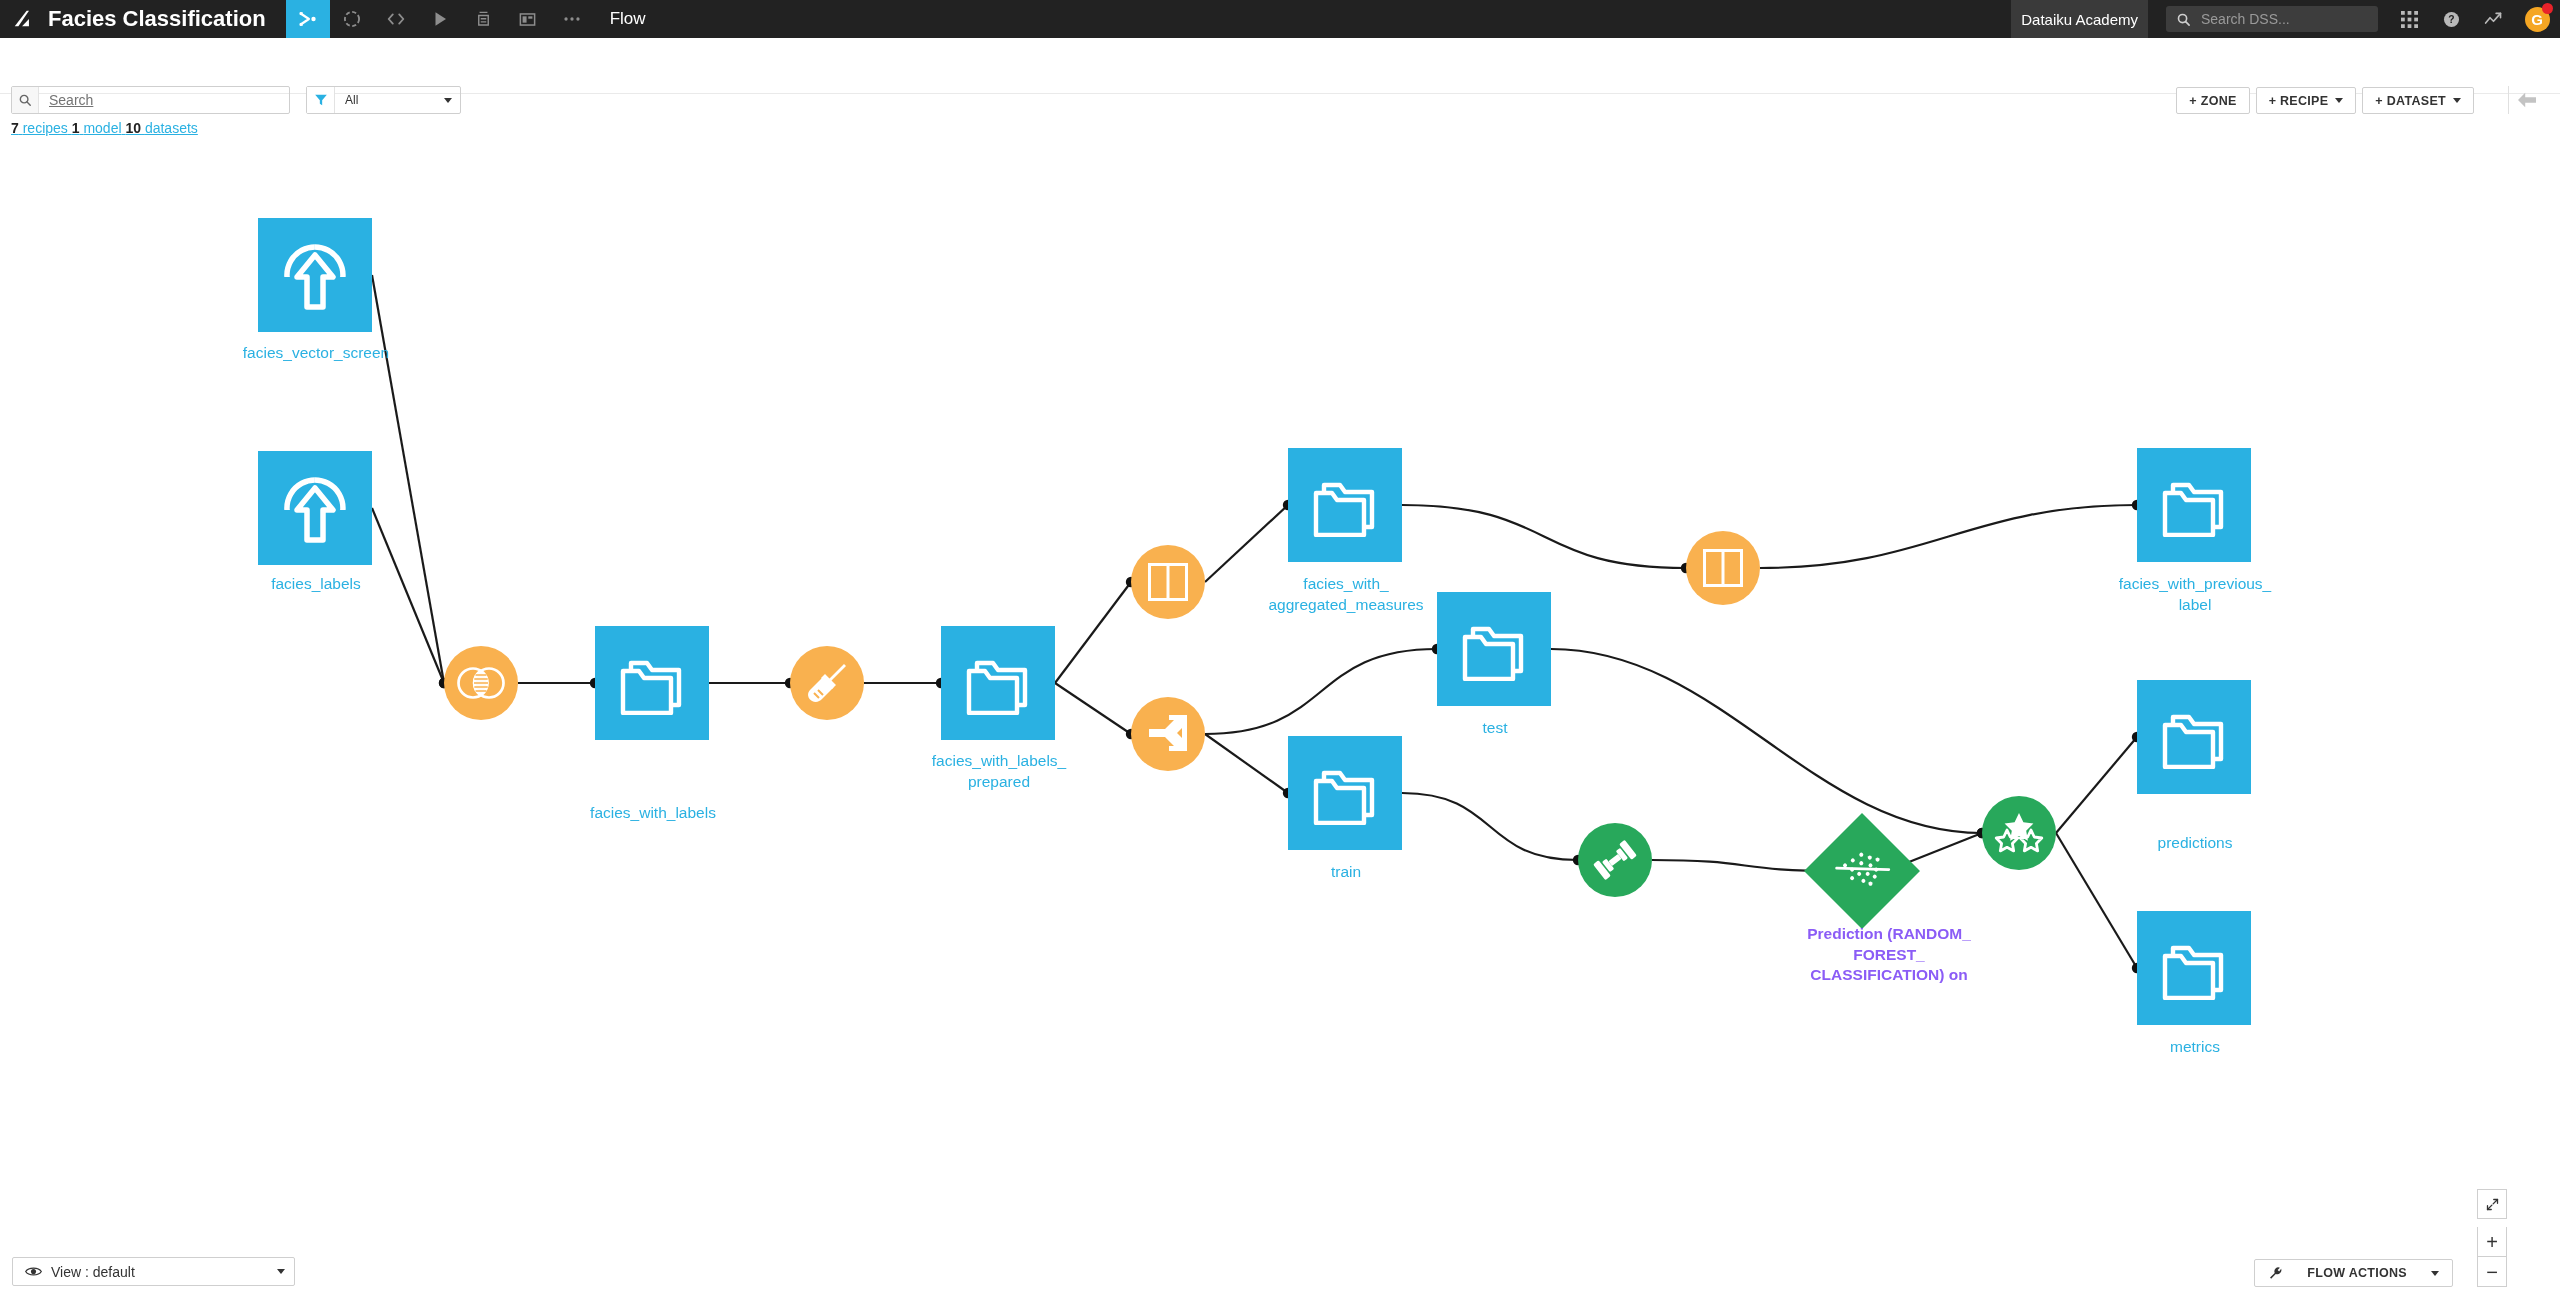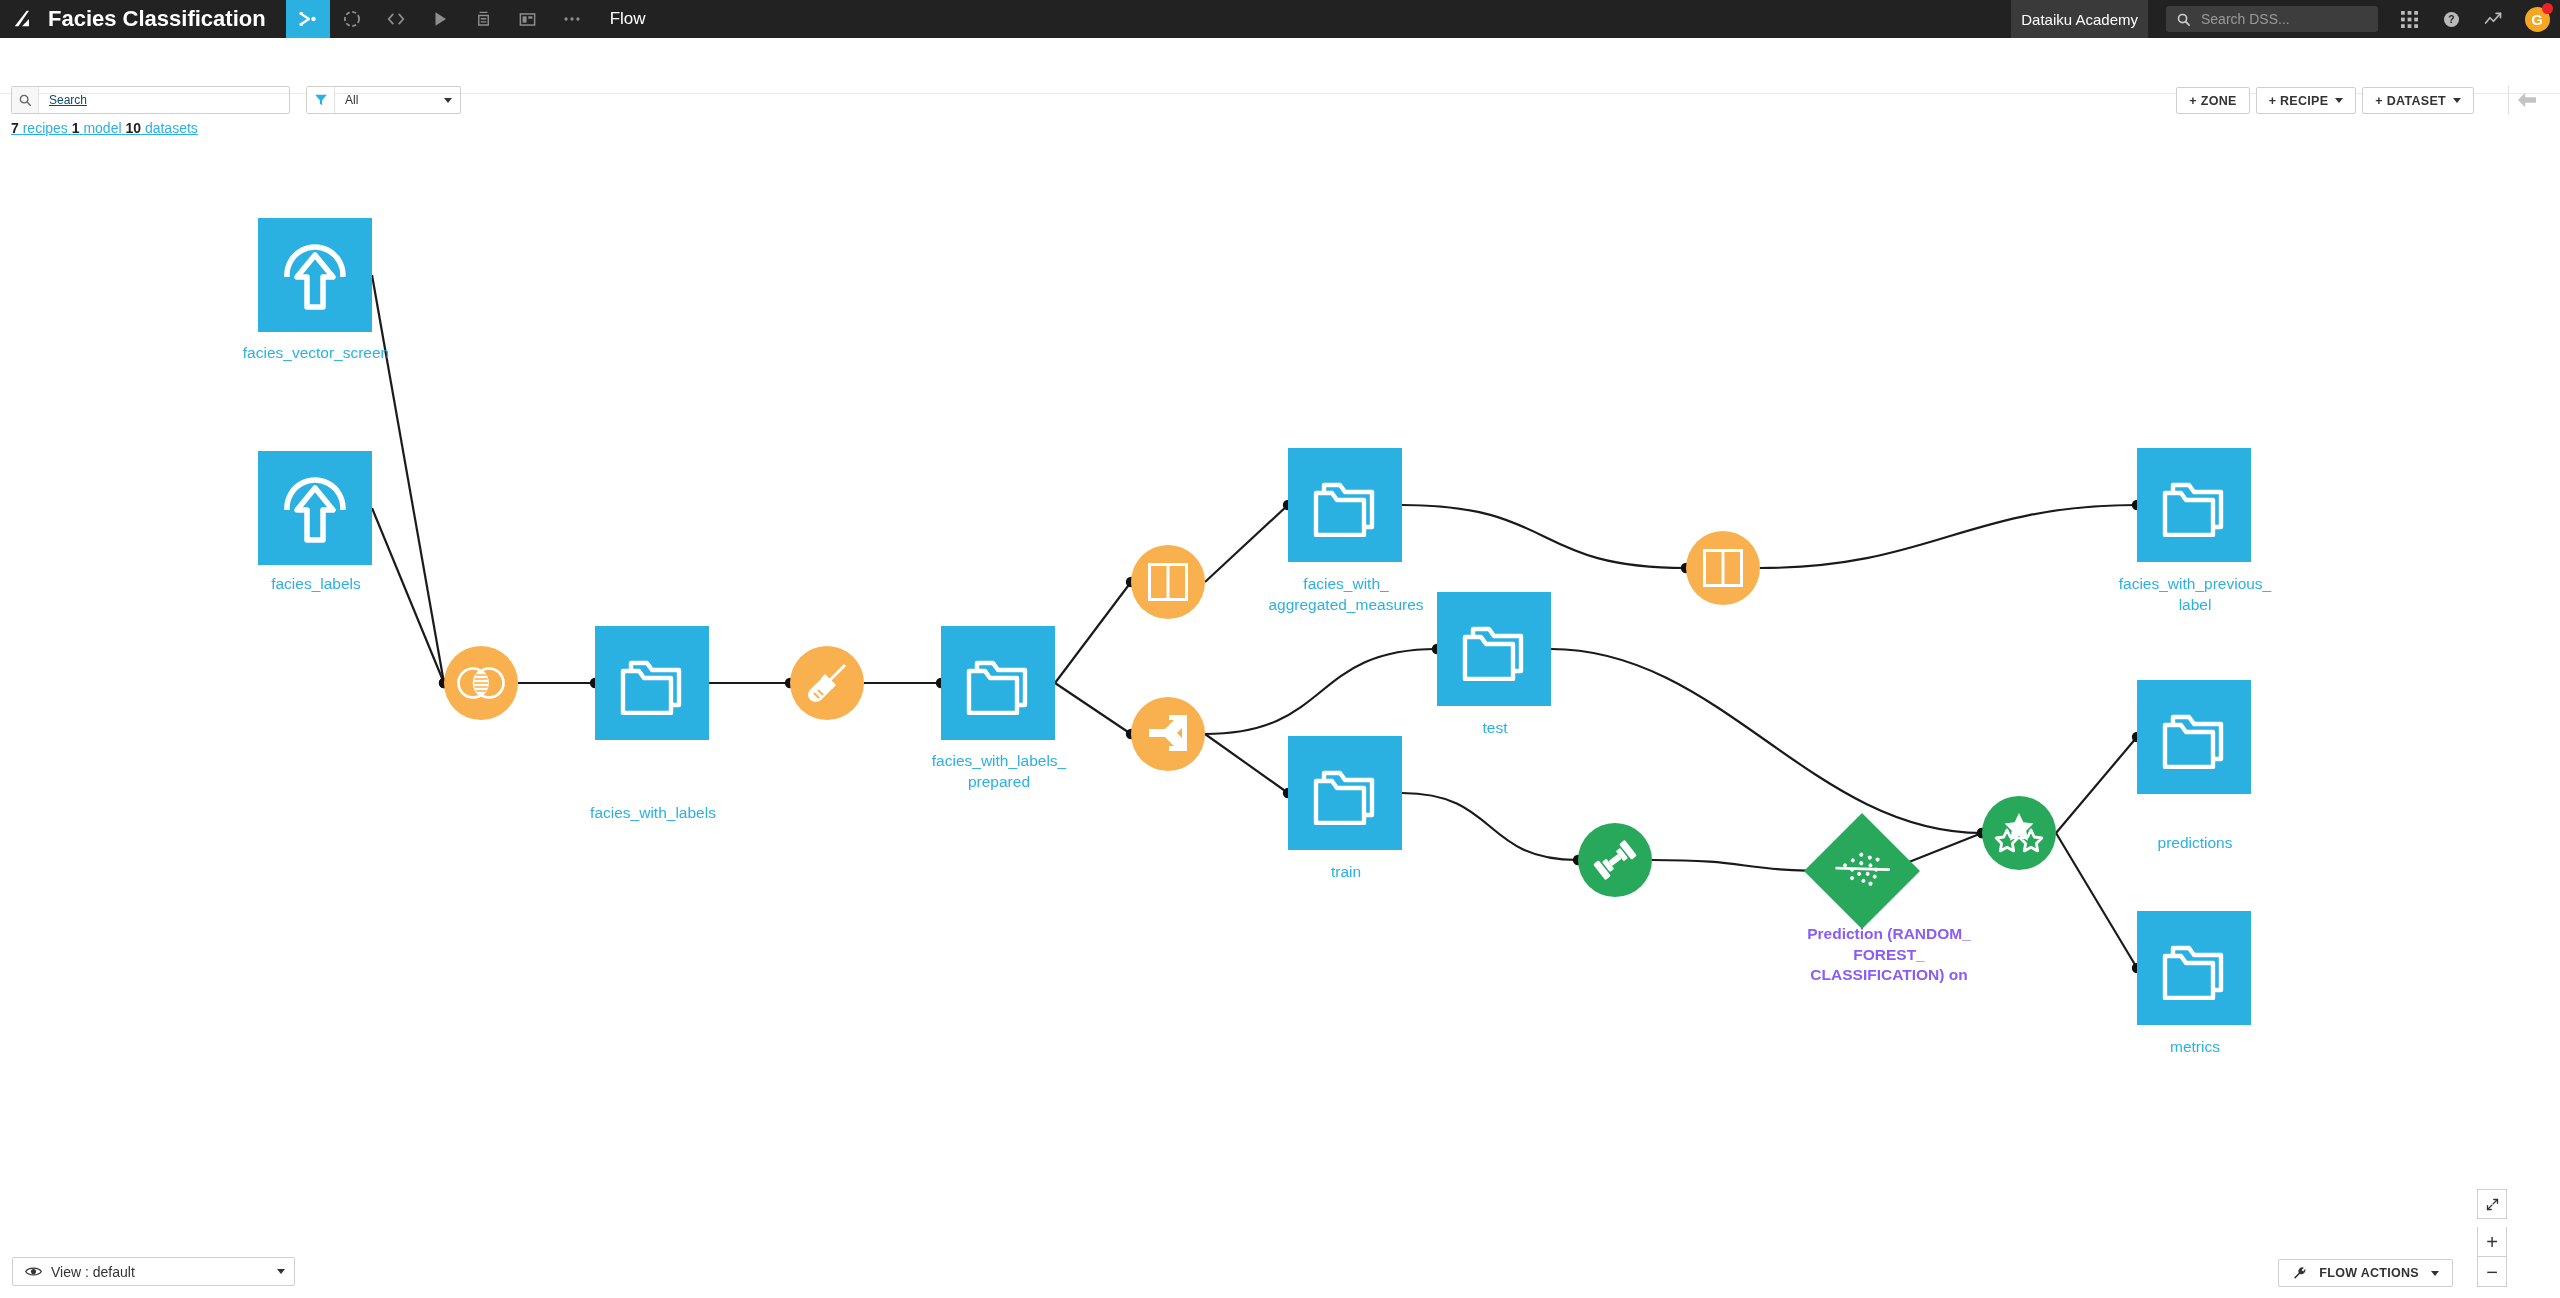--- a/index.html
+++ b/index.html
@@ -75,21 +75,21 @@
     position:absolute; left:11px; top:48px;
     display:flex; height:28px;
     border:1px solid #cfcfcf; border-radius:2px;
   }
   .search-group .sg-icon {
     width:27px; display:flex; align-items:center; justify-content:center;
     border-right:1px solid #e3e3e3; background:#f7f7f7; color:#666;
   }
   .search-group .sg-input {
     width:250px; display:flex; align-items:center;
-    padding:0 10px; color:#0c4a6e; font-size:12px;text-decoration:underline;
+    padding:0 10px; color:#737373; font-size:14px;text-decoration:underline;
   }
   .filter-group {
     position:absolute; left:306px; top:48px;
     display:flex; height:28px;
     border:1px solid #cfcfcf; border-radius:2px;
   }
   .filter-group .fg-icon {
     width:28px; display:flex; align-items:center; justify-content:center;
     border-right:1px solid #e3e3e3; background:#ffffff;
   }
@@ -179,21 +179,21 @@
     border:1px solid #cfcfcf; border-radius:2px; background:#fff;
     display:flex; align-items:center; justify-content:space-between;
     padding:0 9px 0 12px;
     font-size:14px; color:#333;
     z-index:60;
   }
   .view-select .vs-left { display:flex; align-items:center; gap:9px; }
 
   .flow-actions {
     position:absolute; right:107px; bottom:11px;
-    height:28px; display:flex; align-items:center; gap:12px;
+    height:28px; display:flex; align-items:center; gap:24px;
     padding:0 13px;
     border:1px solid #cfcfcf; border-radius:2px; background:#fff;
     font-size:12.5px; font-weight:700; color:#333; letter-spacing:.3px;
     z-index:60;
   }
   .zoom-stack {
     position:absolute; right:53px; bottom:11px;
     display:flex; flex-direction:column; align-items:center;
     z-index:60;
   }

